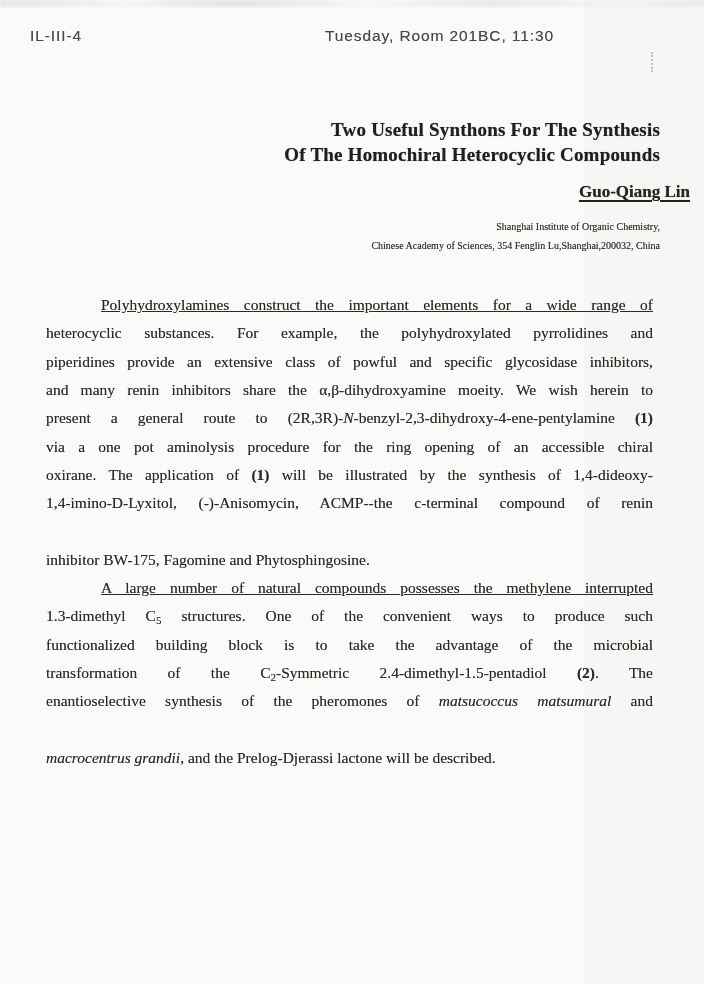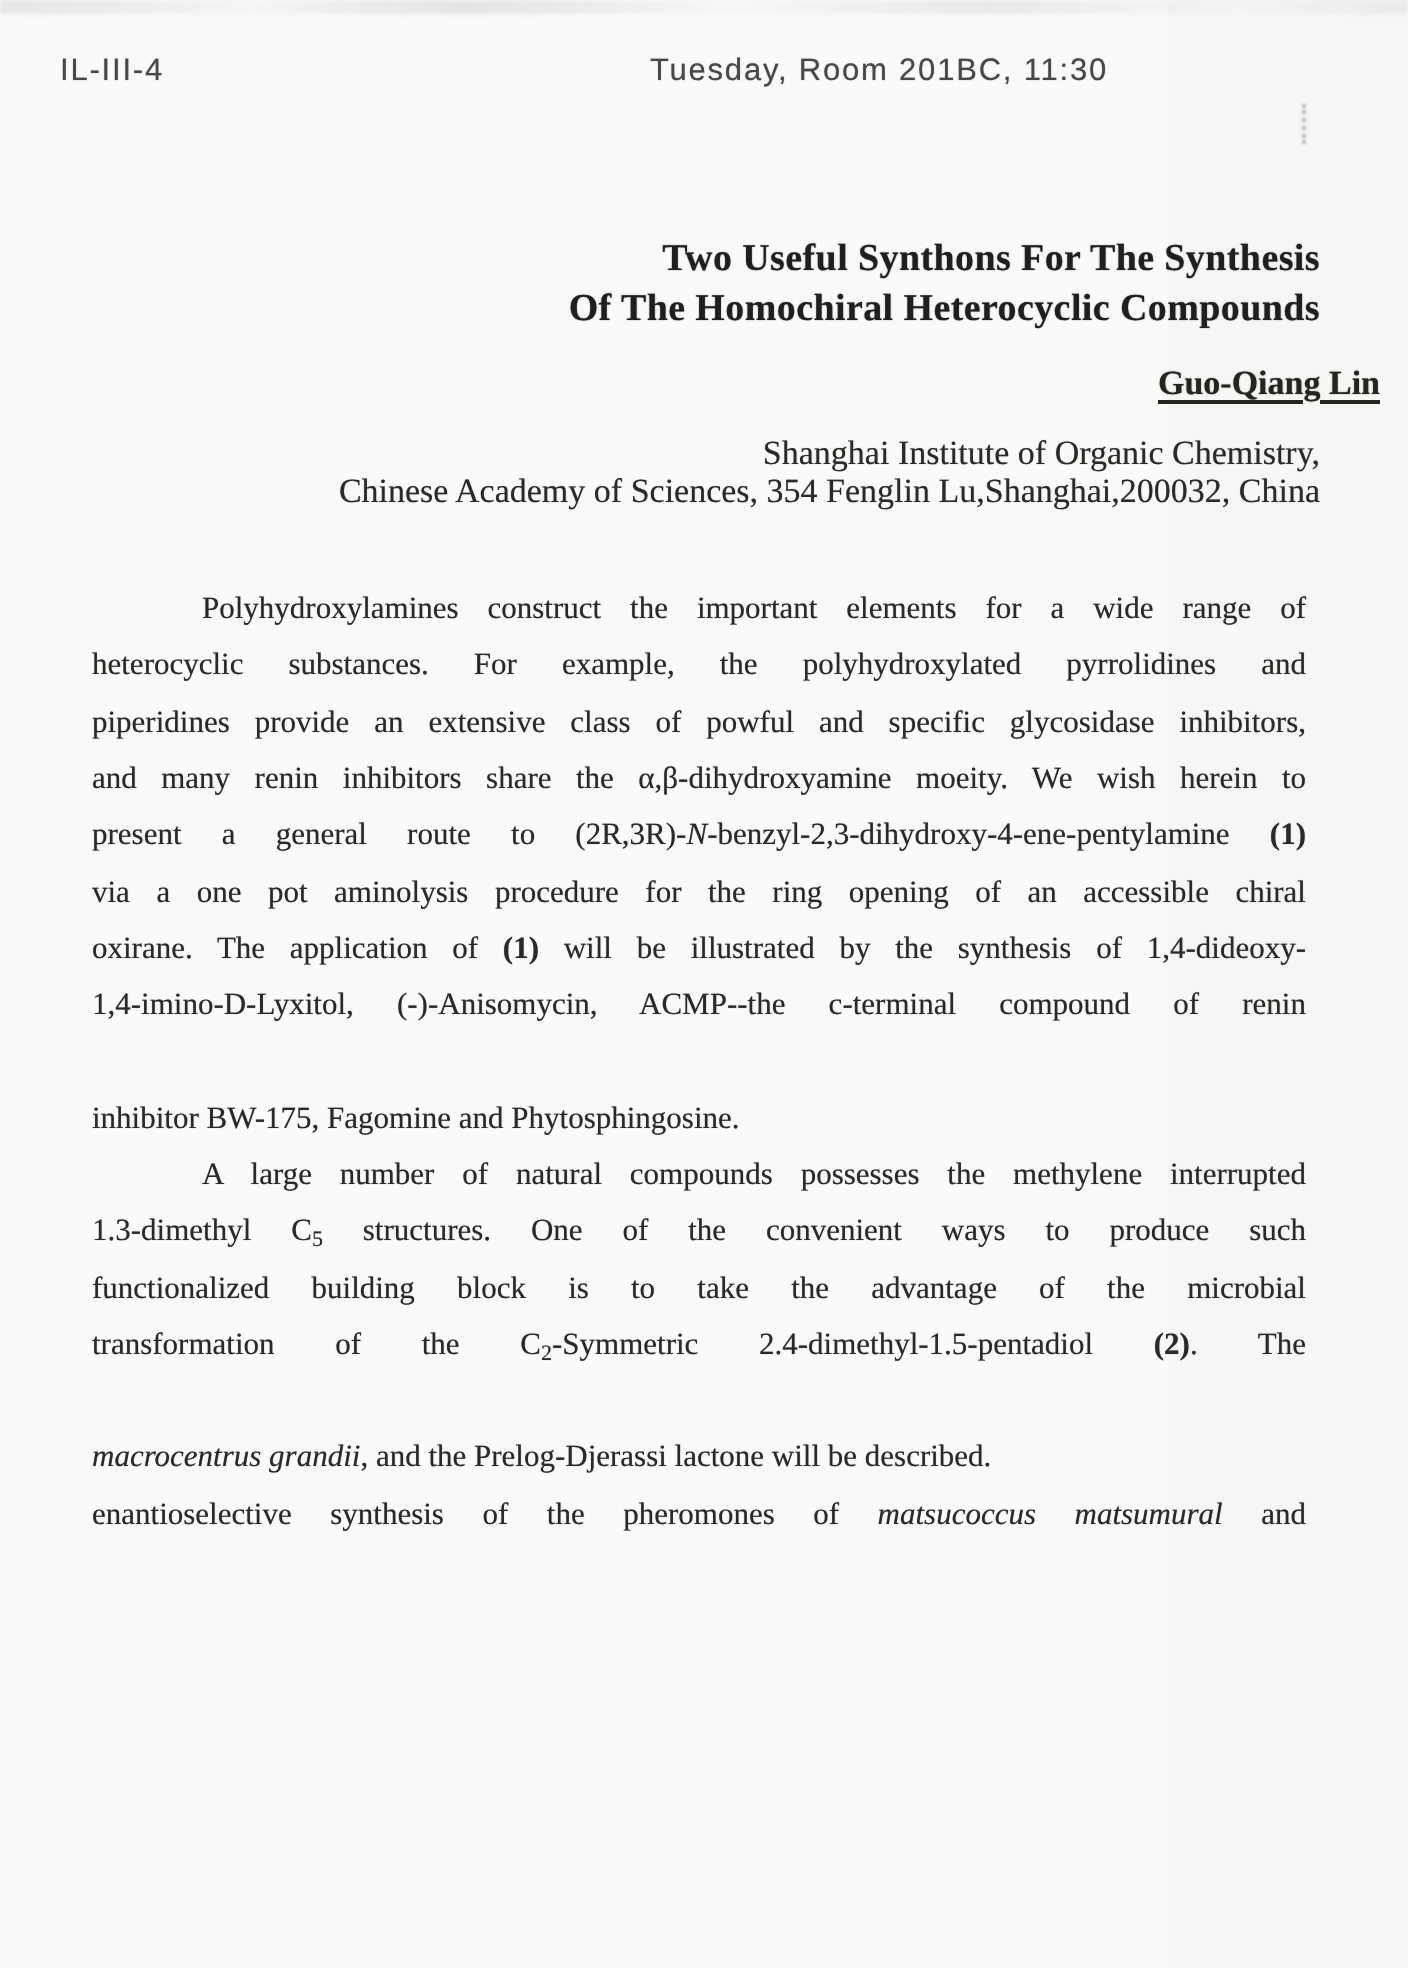--- a/index.html
+++ b/index.html
@@ -49,34 +49,34 @@
     top:182px;
     font-size:17px;font-weight:bold;color:#26241f;
     text-decoration:underline;
     text-decoration-thickness:1.5px;
     text-underline-offset:3px;
     text-shadow:0 0 .7px rgba(30,30,30,.6);
     padding-left:30px;
   }
   .affil{
     top:218px;
-    font-size:17px;line-height:18.5px;color:#2c2a26;
+    font-size:10px;line-height:18.5px;color:#2c2a26;
     text-shadow:0 0 .5px rgba(40,40,40,.5);
   }
   .body{
     position:absolute;left:46px;top:291px;width:607px;
     font-size:15.5px;color:#2b2926;
     text-shadow:0 0 .5px rgba(40,40,40,.55);
   }
   .bline{
     height:28.35px;line-height:28.35px;
     text-align:justify;text-align-last:justify;
     white-space:normal;overflow:visible;
   }
-  .bline.indent{text-indent:55px;}
+  .bline.indent{text-indent:55px;text-decoration:underline;}
   .bline.end{text-align-last:left;margin-top:28px;}
   .bline .i{font-style:italic;}
   .bline .b{font-weight:bold;}
   .bline .sub{font-size:11px;vertical-align:-3px;line-height:0;}
 </style>
 </head>
 <body>
 
 <div class="page" style="--paper: #fbfaf8; --ink: #2e2c2a;">
 
@@ -108,17 +108,17 @@
       <div class="bline"><span>and many renin inhibitors share the α,β-dihydroxyamine moeity. We wish herein to</span></div>
       <div class="bline"><span>present a general route to (2R,3R)-</span><span class="i">N</span><span>-benzyl-2,3-dihydroxy-4-ene-pentylamine </span><span class="b">(1)</span></div>
       <div class="bline"><span>via a one pot aminolysis procedure for the ring opening of an accessible chiral</span></div>
       <div class="bline"><span>oxirane. The application of </span><span class="b">(1)</span><span> will be illustrated by the synthesis of 1,4-dideoxy-</span></div>
       <div class="bline"><span>1,4-imino-D-Lyxitol, (-)-Anisomycin, ACMP--the c-terminal compound of renin</span></div>
       <div class="bline end"><span>inhibitor BW-175, Fagomine and Phytosphingosine.</span></div>
       <div class="bline indent"><span>A large number of natural compounds possesses the methylene interrupted</span></div>
       <div class="bline"><span>1.3-dimethyl C</span><span class="sub">5</span><span> structures. One of the convenient ways to produce such</span></div>
       <div class="bline"><span>functionalized building block is to take the advantage of the microbial</span></div>
       <div class="bline"><span>transformation of the C</span><span class="sub">2</span><span>-Symmetric 2.4-dimethyl-1.5-pentadiol </span><span class="b">(2)</span><span>. The</span></div>
+      <div class="bline"><span>enantioselective synthesis of the pheromones of </span><span class="i">matsucoccus matsumural</span><span> and</span></div>
       <div class="bline end"><span class="i">macrocentrus grandii</span><span>, and the Prelog-Djerassi lactone will be described.</span></div>
-      <div class="bline"><span>enantioselective synthesis of the pheromones of </span><span class="i">matsucoccus matsumural</span><span> and</span></div>
     </div>
 
 </div>
 
 </body></html>

